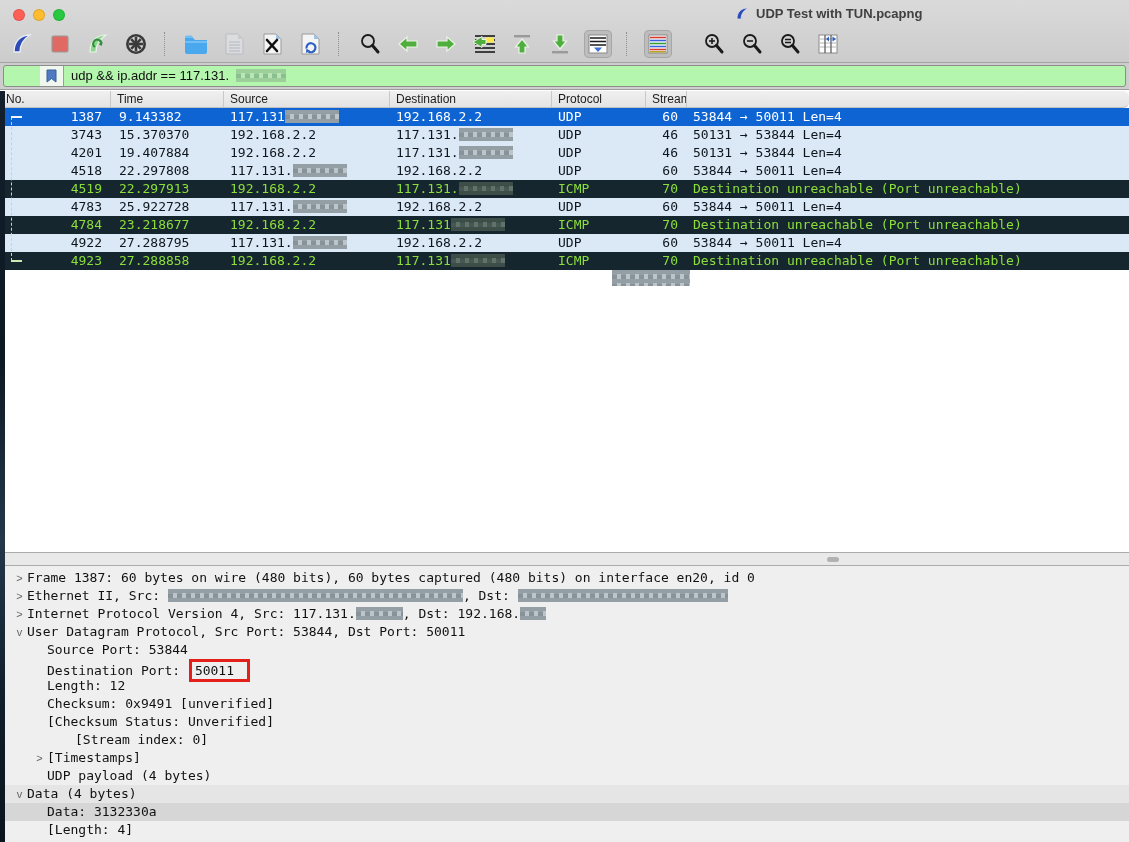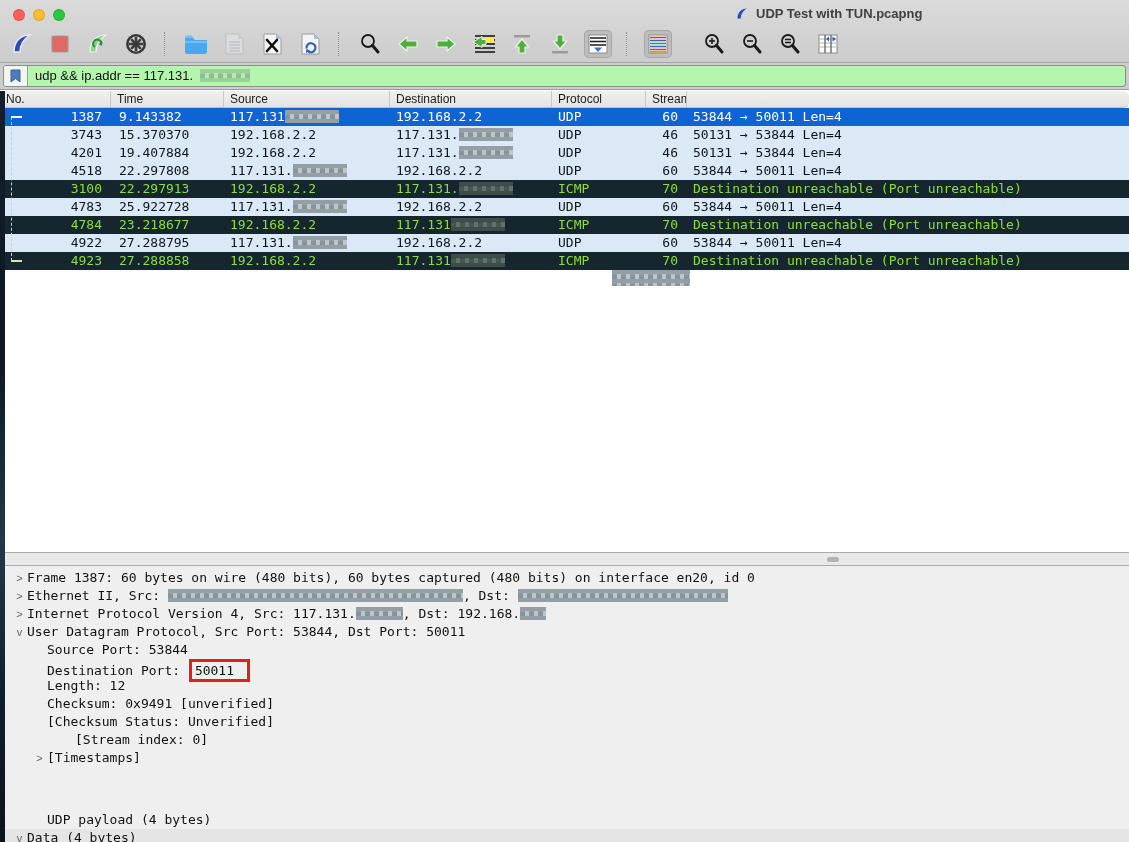--- a/index.html
+++ b/index.html
@@ -20,21 +20,21 @@
   .tbtn{width:28px;height:28px;display:flex;align-items:center;justify-content:center;flex:0 0 auto;}
   .tbtn.pressed{background:#bdbdbd;border-radius:5px;box-shadow:inset 0 0 0 1px #a7a7a7;}
   .tbtn.disabled{opacity:.55;}
   .tsep{width:3px;height:24px;border-left:1px dotted #8f8f8f;margin:0 4px;flex:0 0 auto;}
   .tgap{width:8px;flex:0 0 auto;}
 
   
   .filterbar{position:absolute;top:63px;left:0;right:0;height:27px;background:#cdcdcd;
              border-bottom:1px solid #9d9d9d;padding:2px 3px;box-sizing:border-box;}
   .filterfield{display:flex;height:20px;border:1px solid #8c8c8c;border-radius:3px;
-               overflow:hidden;background:#b5f6ae;}
+               overflow:hidden;background:#b5f6ae;padding-left:36px;}
   .bookmark-btn{width:23px;background:#f0f7ef;border-right:1px solid #9d9d9d;
                 display:flex;align-items:center;justify-content:center;}
   .filter-text{font-size:13px;line-height:20px;padding:0 7px;color:#101010;white-space:pre;}
 
   
   .grid{display:grid;grid-template-columns:111px 113px 166px 162px 94px 41px 1fr;}
   .list-header{position:absolute;top:91px;left:0;right:0;height:17px;
                background:linear-gradient(#f0f0f0,#e3e3e3);border-bottom:1px solid #bfbfbf;
                font-size:12px;color:#1c1c1c;box-sizing:border-box;border-radius:6px;}
   .hcell{border-right:1px solid #c8c8c8;padding:1px 0 0 6px;overflow:hidden;white-space:nowrap;}
@@ -341,21 +341,21 @@
       <div class="prow grid udp">
         <div class="pcell c-no"><span>4518</span></div>
         <div class="pcell c-time"><span>22.297808</span></div>
         <div class="pcell c-src"><span>117.131.</span><span class="px w-ip"></span></div>
         <div class="pcell c-dst"><span>192.168.2.2</span></div>
         <div class="pcell c-proto"><span>UDP</span></div>
         <div class="pcell c-len"><span>60</span></div>
         <div class="pcell c-info"><span>53844 → 50011 Len=4</span></div>
       </div>
       <div class="prow grid icmp">
-        <div class="pcell c-no"><span>3100</span></div>
+        <div class="pcell c-no"><span>4519</span></div>
         <div class="pcell c-time"><span>22.297913</span></div>
         <div class="pcell c-src"><span>192.168.2.2</span></div>
         <div class="pcell c-dst"><span>117.131.</span><span class="px w-ip dark"></span></div>
         <div class="pcell c-proto"><span>ICMP</span></div>
         <div class="pcell c-len"><span>70</span></div>
         <div class="pcell c-info"><span>Destination unreachable (Port unreachable)</span></div>
       </div>
       <div class="prow grid udp">
         <div class="pcell c-no"><span>4783</span></div>
         <div class="pcell c-time"><span>25.922728</span></div>
@@ -410,20 +410,20 @@
         <div class="dline" style="padding-left: 12px;"><span class="chev">&gt;</span><span>Ethernet II, Src: </span><span class="px w-eth1"></span><span>, Dst: </span><span class="px w-eth2"></span></div>
         <div class="dline" style="padding-left: 12px;"><span class="chev">&gt;</span><span>Internet Protocol Version 4, Src: 117.131.</span><span class="px w-sm"></span><span>, Dst: 192.168.</span><span class="px w-xs"></span></div>
         <div class="dline" style="padding-left: 12px;"><span class="chev">v</span><span>User Datagram Protocol, Src Port: 53844, Dst Port: 50011</span></div>
         <div class="dline" style="padding-left: 32px;"><span class="chev"></span><span>Source Port: 53844</span></div>
         <div class="dline" style="padding-left: 32px;"><span class="chev"></span><span>Destination Port: </span><span class="redbox">50011</span></div>
         <div class="dline" style="padding-left: 32px;"><span class="chev"></span><span>Length: 12</span></div>
         <div class="dline" style="padding-left: 32px;"><span class="chev"></span><span>Checksum: 0x9491 [unverified]</span></div>
         <div class="dline" style="padding-left: 32px;"><span class="chev"></span><span>[Checksum Status: Unverified]</span></div>
         <div class="dline" style="padding-left: 32px; margin-left: 28px;"><span class="chev"></span><span>[Stream index: 0]</span></div>
         <div class="dline" style="padding-left: 32px;"><span class="chev">&gt;</span><span>[Timestamps]</span></div>
-        <div class="dline" style="padding-left: 32px; margin-top: 44px;"><span class="chev"></span><span>UDP payload (4 bytes)</span></div>
+        <div class="dline" style="padding-left: 32px;"><span class="chev"></span><span>UDP payload (4 bytes)</span></div>
         <div class="dline band-light" style="padding-left: 12px;"><span class="chev">v</span><span>Data (4 bytes)</span></div>
         <div class="dline band-dark" style="padding-left: 32px;"><span class="chev"></span><span>Data: 3132330a</span></div>
         <div class="dline" style="padding-left: 32px;"><span class="chev"></span><span>[Length: 4]</span></div>
       </div>
   </div>
 
 </div>
 
 </body></html>

